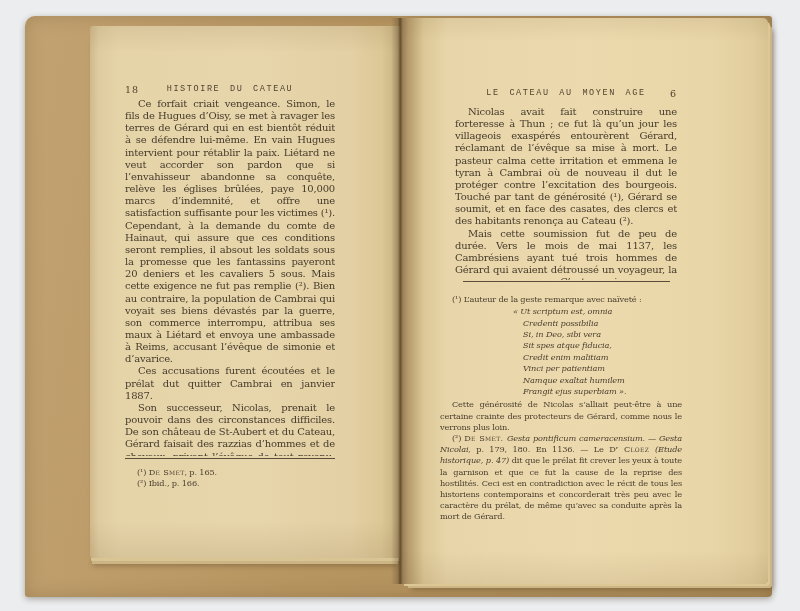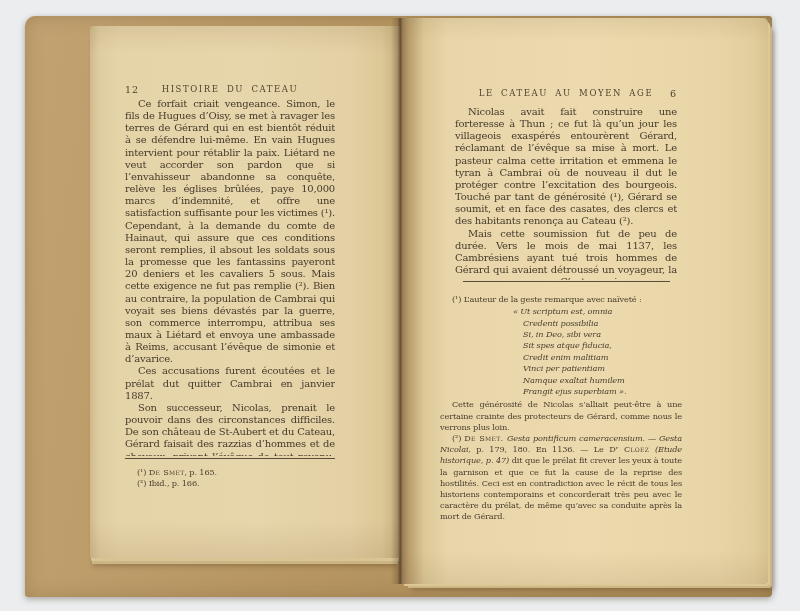--- a/index.html
+++ b/index.html
@@ -35,21 +35,21 @@
     box-shadow:3px 3px 0 -1px #dcc795, 6px 6px 0 -2px #cdb685, 9px 9px 5px -3px rgba(80,55,25,.35);
   }
   .gutter{
     position:absolute;left:391px;top:18px;width:18px;height:566px;z-index:3;pointer-events:none;
     background:linear-gradient(90deg,rgba(75,55,30,0) 0%,rgba(75,55,30,.30) 38%,rgba(48,32,14,.60) 50%,rgba(95,70,40,.22) 66%,rgba(120,95,60,0) 100%);
   }
   
   .header{position:absolute;height:12px;font-size:8.5px;letter-spacing:1.6px;word-spacing:3px;color:#50432f;}
   .page-left  .header{top:58px;left:35px;width:210px;}
   .page-right .header{top:70px;left:55px;width:222px;}
-  .running-title{display:block;text-align:center;}
+  .running-title{display:block;text-align:center;font-family:Liberation Mono, monospace;}
   .pagenum{position:absolute;top:0;font-size:9.5px;letter-spacing:1px;}
   .page-left  .pagenum{left:0;}
   .page-right .pagenum{right:0;}
   
   .bodytext{
     position:absolute;text-align:justify;
     font-size:10px;line-height:12.15px;letter-spacing:-0.2px;color:#463b2b;
     overflow:hidden;
   }
   .page-left  .bodytext{top:72px;left:35px;width:210px;max-height:358px;}
@@ -102,21 +102,21 @@
         <div class="verse-line">Namque exaltat humilem</div>
         <div class="verse-line">Frangit ejus superbiam ».</div>
       </div>
       <div class="fn-para">Cette générosité de Nicolas s’alliait peut-être à une certaine crainte des protecteurs de Gérard, comme nous le verrons plus loin.</div>
       <div class="fn-para"><span>(²) </span><span class="sc">De Smet. </span><span class="it">Gesta pontificum cameracensium. — Gesta Nicolai,</span><span> p. 179, 180. En 1136. — Le Dʳ </span><span class="sc">Cloez </span><span class="it">(Etude historique, p. 47)</span><span> dit que le prélat fit crever les yeux à toute la garnison et que ce fut la cause de la reprise des hostilités. Ceci est en contradiction avec le récit de tous les historiens contemporains et concorderait très peu avec le caractère du prélat, de même qu’avec sa conduite après la mort de Gérard.</span></div>
     </div>
   </div>
 
   <div class="page page-left">
     <div class="header">
-      <span class="pagenum">12</span>
+      <span class="pagenum">18</span>
       <span class="running-title">HISTOIRE DU CATEAU</span>
     </div>
     <div class="bodytext">
       <p class="para">Ce forfait criait vengeance. Simon, le fils de Hugues d’Oisy, se met à ravager les terres de Gérard qui en est bientôt réduit à se défendre lui-même. En vain Hugues intervient pour rétablir la paix. Liétard ne veut accorder son pardon que si l’envahisseur abandonne sa conquête, relève les églises brûlées, paye 10,000 marcs d’indemnité, et offre une satisfaction suffisante pour les victimes (¹). Cependant, à la demande du comte de Hainaut, qui assure que ces conditions seront remplies, il absout les soldats sous la promesse que les fantassins payeront 20 deniers et les cavaliers 5 sous. Mais cette exigence ne fut pas remplie (²). Bien au contraire, la population de Cambrai qui voyait ses biens dévastés par la guerre, son commerce interrompu, attribua ses maux à Liétard et envoya une ambassade à Reims, accusant l’évêque de simonie et d’avarice.</p>
       <p class="para">Ces accusations furent écoutées et le prélat dut quitter Cambrai en janvier 1887.</p>
       <p class="para">Son successeur, Nicolas, prenait le pouvoir dans des circonstances difficiles. De son château de St-Aubert et du Cateau, Gérard faisait des razzias d’hommes et de chevaux, privant l’évêque de tout revenu. Le nouveau pontife voulut n’avoir recours qu’à la douceur et ce fut en vain que les habitants du Cambrésis, fatigués de ces exactions, pressèrent l’évêque de l’attaquer dans son château de St-Aubert. Le châtiment vint pourtant.</p>
     </div>
     <div class="fnrule"></div>
     <div class="footnotes">
       <div class="fn"><span>(¹) </span><span class="sc">De Smet</span><span>, p. 165.</span></div>

